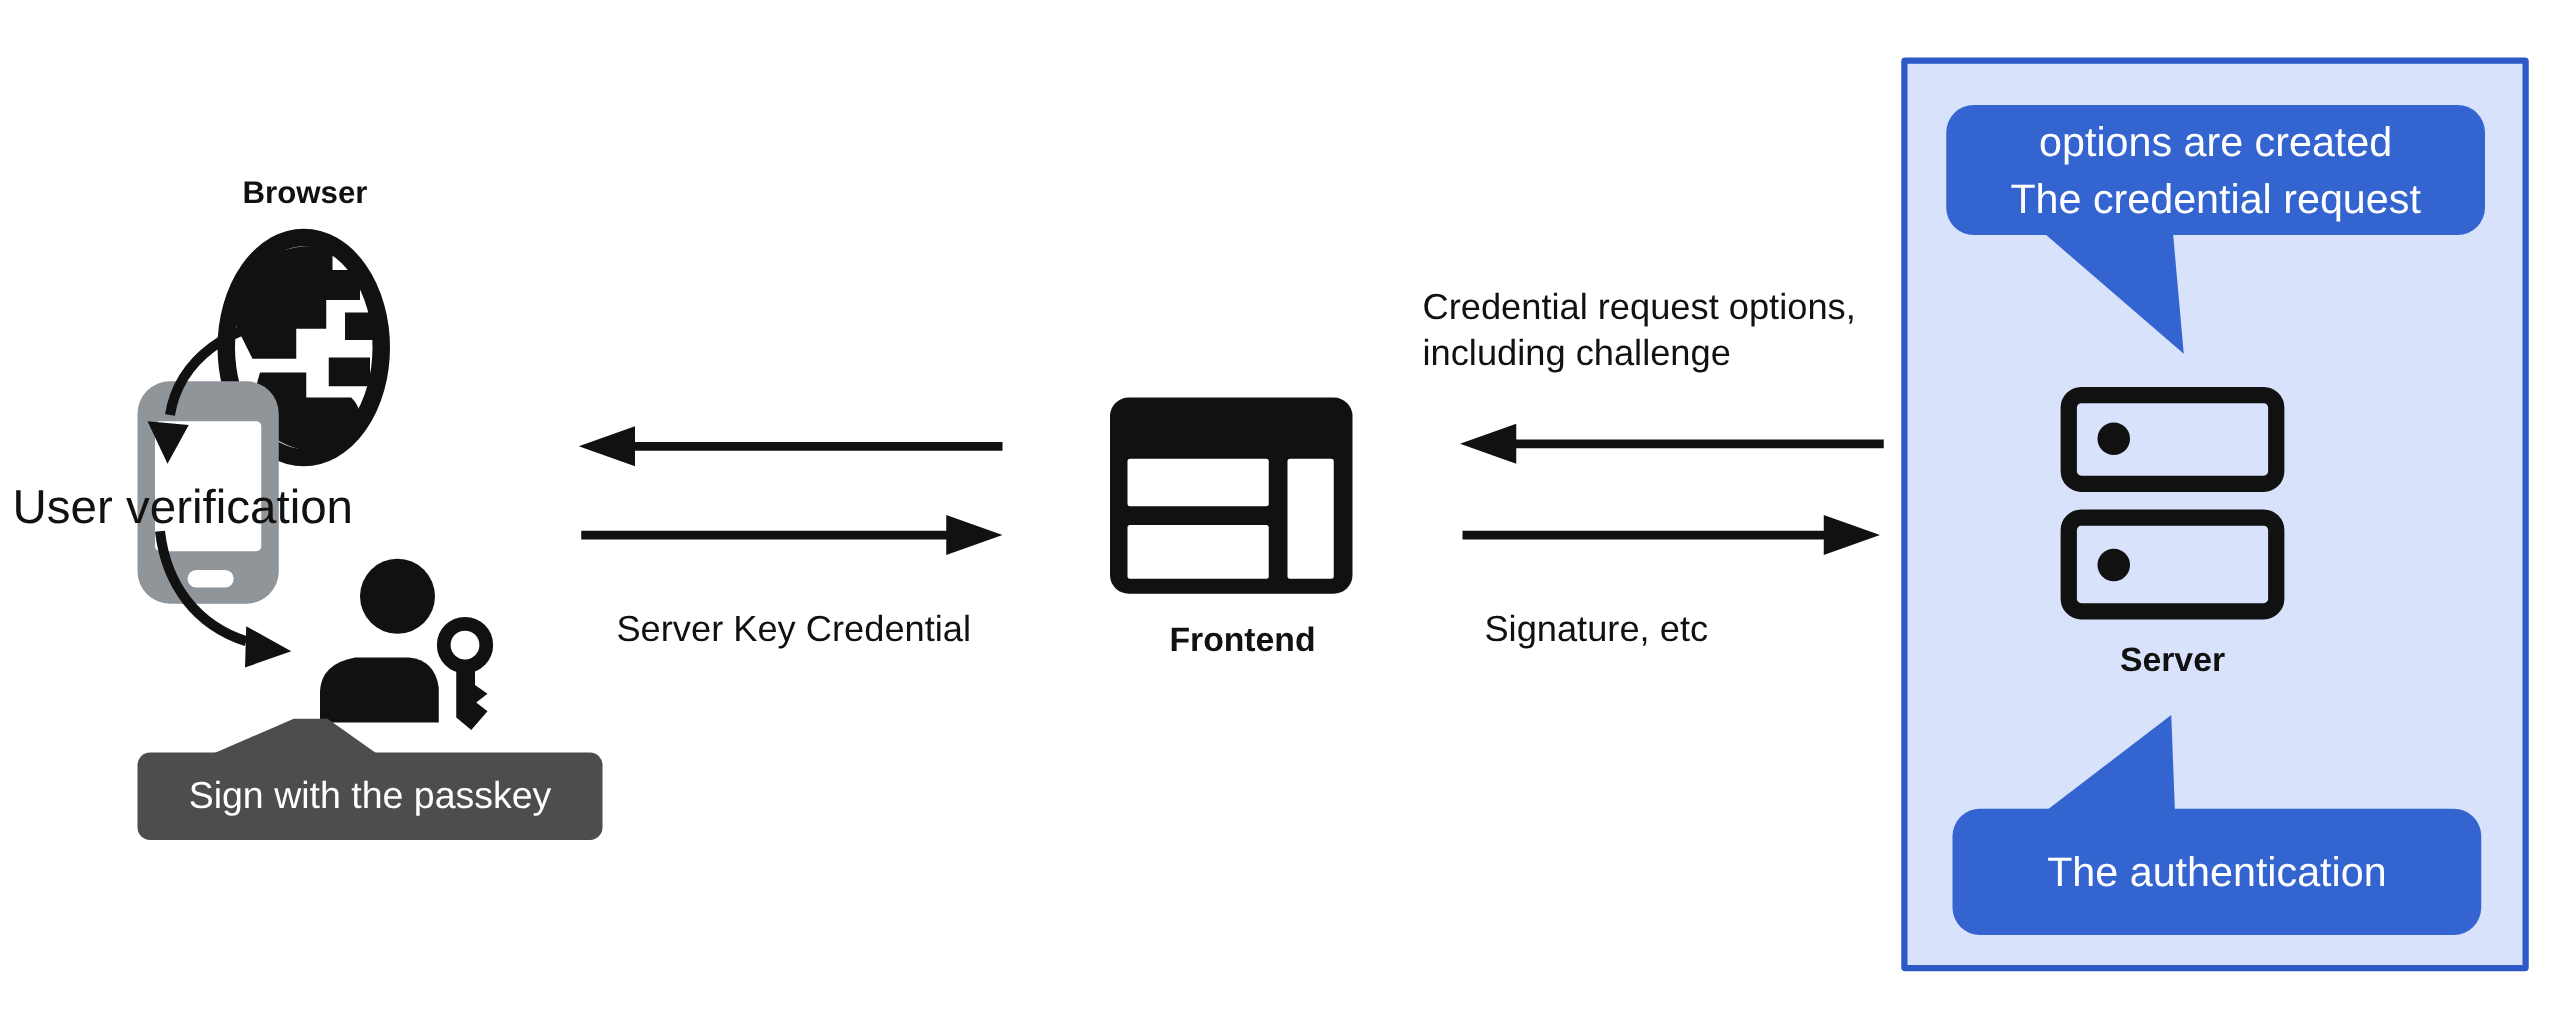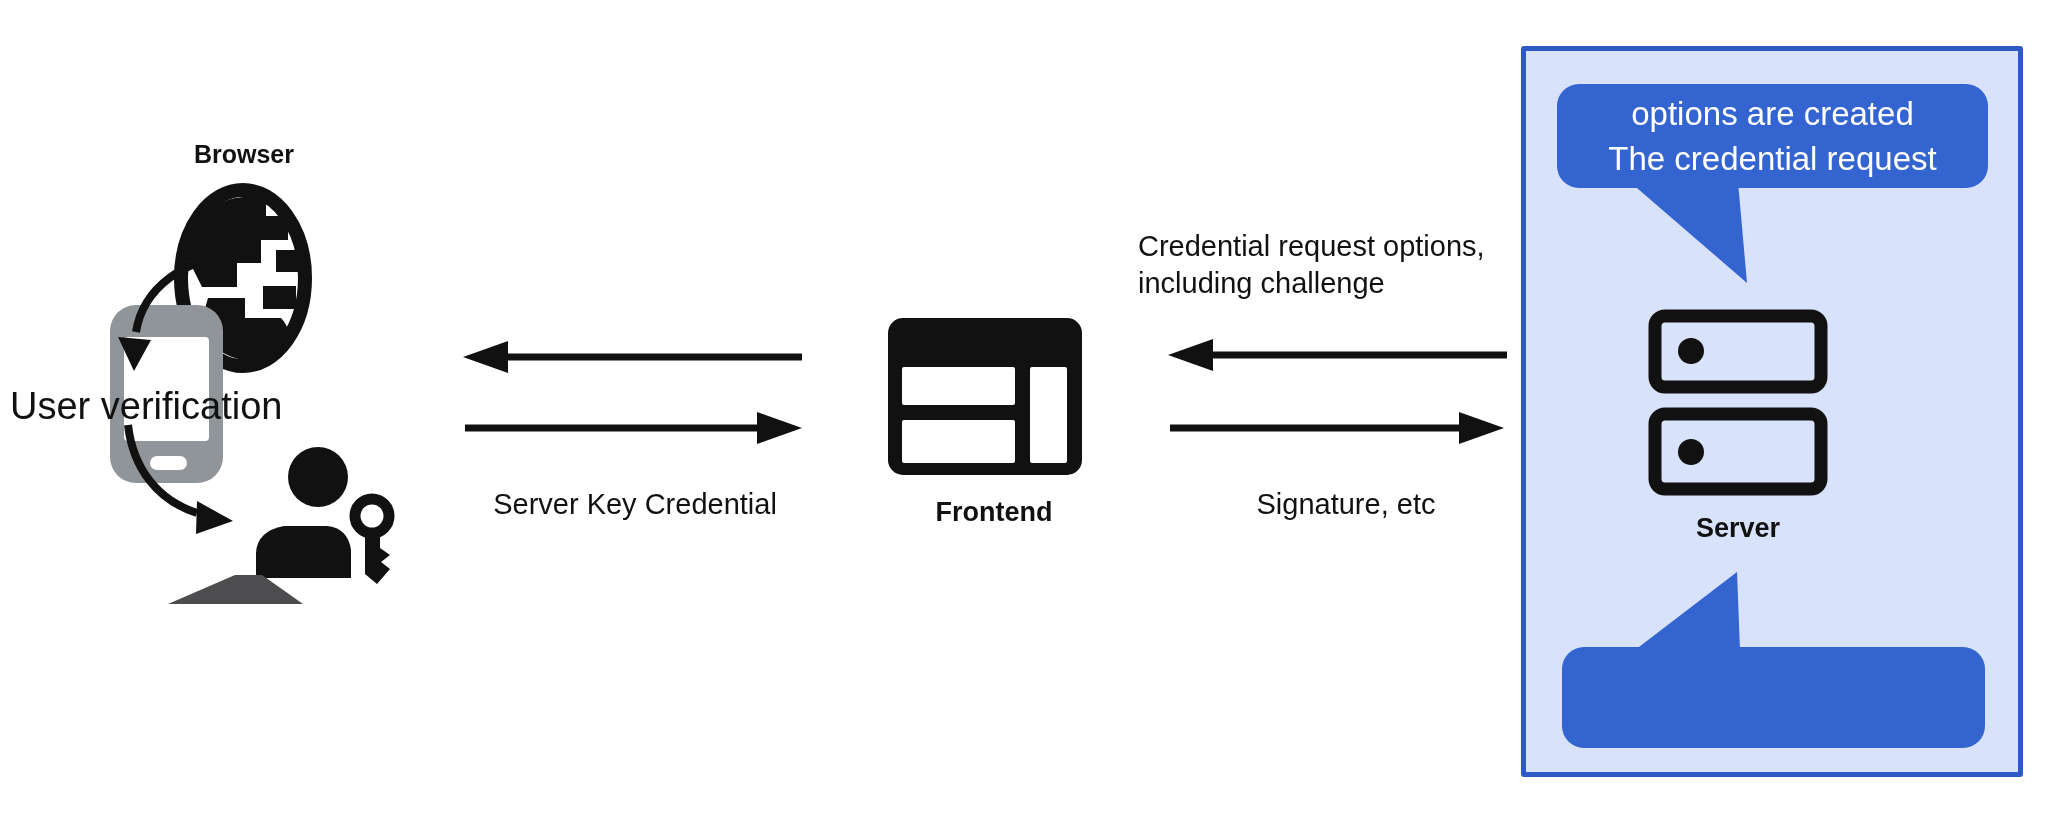--- a/index.html
+++ b/index.html
@@ -29,21 +29,21 @@
   .fill-gray{fill:var(--tooltip-gray);}
   .fill-phone{fill:var(--phone-gray);}
   .txt{z-index:2;white-space:nowrap;}
   .center{text-align:center;}
   #browser-label{left:177px;top:140px;width:134px;font-size:25px;font-weight:bold;}
   #user-verification{left:10px;top:385px;font-size:38px;}
   #code-call{left:458px;top:271px;font-family:"DejaVu Sans Mono",monospace;font-size:25px;}
   #public-key-credential{left:435px;top:488px;width:400px;font-size:29px;text-align:center;}
   #frontend-label{left:897px;top:497px;width:194px;font-size:27px;font-weight:bold;text-align:center;}
   #credential-request{left:1138px;top:228px;font-size:29px;line-height:37px;}
-  #signature{left:1146px;top:488px;width:400px;font-size:29px;text-align:center;}
+  #signature{left:1077px;top:488px;width:400px;font-size:29px;text-align:center;}
   #server-label{left:1648px;top:513px;width:180px;font-size:27px;font-weight:bold;text-align:center;z-index:2;}
   .bubble{
     z-index:2;background:var(--bubble-blue);color:var(--white);
     border-radius:22px;display:flex;flex-direction:column;justify-content:center;
     font-size:33px;line-height:45px;text-align:center;
   }
   #bubble-top{left:1557px;top:84px;width:431px;height:104px;}
   #bubble-bottom{left:1562px;top:647px;width:423px;height:101px;}
   #tooltip{
     left:110px;top:602px;width:372px;height:70px;z-index:2;
@@ -129,20 +129,23 @@
       <rect x="1655" y="414" width="166" height="75" rx="10" fill="none" class="stroke-ink" stroke-width="13"></rect>
       <circle cx="1691" cy="351" r="13" class="fill-ink"></circle>
       <circle cx="1691" cy="452" r="13" class="fill-ink"></circle>
     </g>
   </svg>
 
   <div id="browser-label" class="abs txt center">Browser</div>
 
   <div id="user-verification" class="abs txt">User verification</div>
 
+  <div id="tooltip" class="abs">
+    <span>Sign with the passkey</span>
+  </div>
 
 
   <div id="public-key-credential" class="abs txt">Server Key Credential</div>
 
   <div id="frontend-label" class="abs txt">Frontend</div>
 
   <div id="credential-request" class="abs txt">
     <div>Credential request options,</div>
     <div>including challenge</div>
   </div>
@@ -150,15 +153,16 @@
   <div id="signature" class="abs txt">Signature, etc</div>
 
   <div id="server-label" class="abs txt">Server</div>
 
   <div id="bubble-top" class="abs bubble">
     <div>options are created</div>
     <div>The credential request</div>
   </div>
 
   <div id="bubble-bottom" class="abs bubble">
+    <div>The authentication</div>
   </div>
 
 </div>
 
 </body></html>

